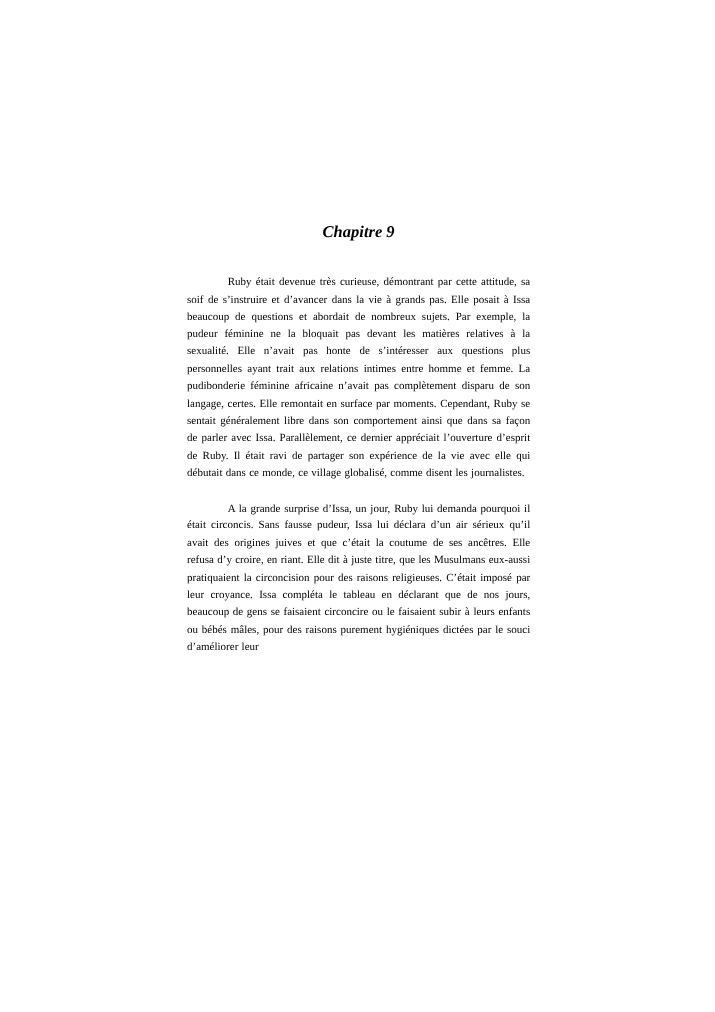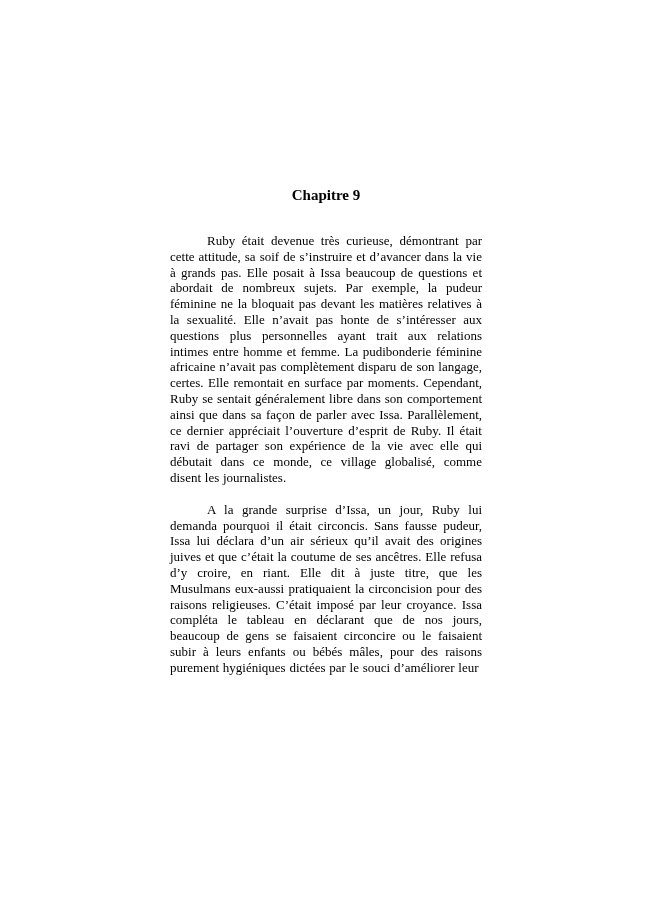--- a/index.html
+++ b/index.html
@@ -20,36 +20,37 @@
       height: 920px;
       background: #ffffff;
     }
     .text-column {
       position: absolute;
       left: 170px;
       top: 186px;
       width: 312px;
     }
     .chapter-title {
-      margin: 0 0 29px 0;
+      margin: 16px 0 29px 0;
       font-size: 15px;
       font-weight: bold;
       text-align: center;
       line-height: 18px;
+      font-style: italic;
     }
     .chapter-subtitle {
       margin: 0 0 50px 0;
       font-size: 17px;
       font-weight: bold;
       text-align: center;
       line-height: 21px;
     }
     .body-paragraph {
       margin: 0 0 16px 0;
-      font-size: 13px;
+      font-size: 10px;
       line-height: 15.8px;
       text-align: justify;
       text-indent: 37px;
       word-spacing: 0.5px;
     }
     .page-number {
       position: absolute;
       left: 0;
       top: 757px;
       width: 650px;

